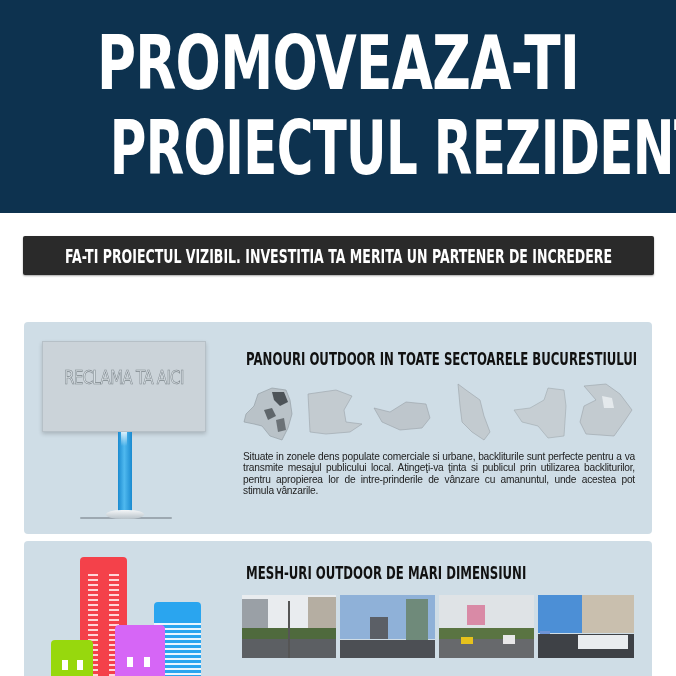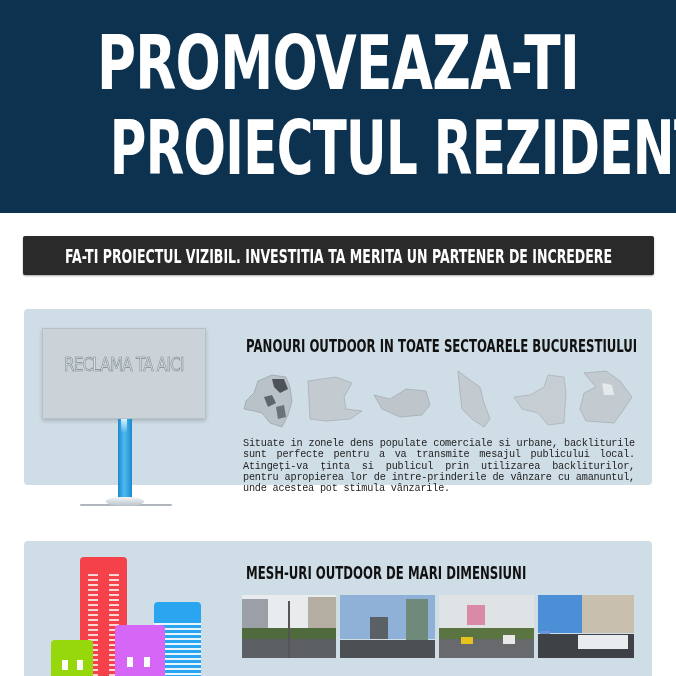--- a/index.html
+++ b/index.html
@@ -27,34 +27,34 @@
   }
   .tagline span {
     font-family: "DejaVu Sans", sans-serif; font-weight: bold; font-size: 19px;
     white-space: nowrap; display: inline-block; transform: scaleX(0.66);
   }
 
   .card {
     position: absolute; left: 24px; width: 628px; background: #cfdde6;
     border-radius: 4px;
   }
-  .card.c1 { top: 309px; height: 176px; padding-left: 20px; }
+  .card.c1 { top: 322px; height: 212px; padding-left: 20px; }
   .card.c2 { top: 541px; height: 160px; }
 
   .card-title {
     position: absolute; left: 222px; white-space: nowrap;
     font-family: "DejaVu Sans", sans-serif; font-weight: bold; color: #111;
     font-size: 17px; transform-origin: left top;
   }
   .c1 .card-title { top: 27px; transform: scaleX(0.69); }
   .c2 .card-title { top: 22px; transform: scaleX(0.69); }
 
   .body-text {
     position: absolute; left: 219px; width: 392px;
-    font-family: Liberation Mono, monospace; font-size: 10.2px; line-height: 11.3px;
+    font-family: Liberation Sans, sans-serif; font-size: 10.2px; line-height: 11.3px;
     color: #222; text-align: justify; letter-spacing: -0.2px;
   }
   .c1 .body-text { top: 129px; }
   .c2 .body-text { top: 124px; width: 400px; white-space: nowrap; overflow: hidden; }
 
   
   .board {
     position: absolute; left: 18px; top: 19px; width: 164px; height: 91px;
     background: #cbd3d9; border: 1px solid #b6c0c7;
     box-shadow: 0 2px 4px rgba(0,0,0,0.18);

